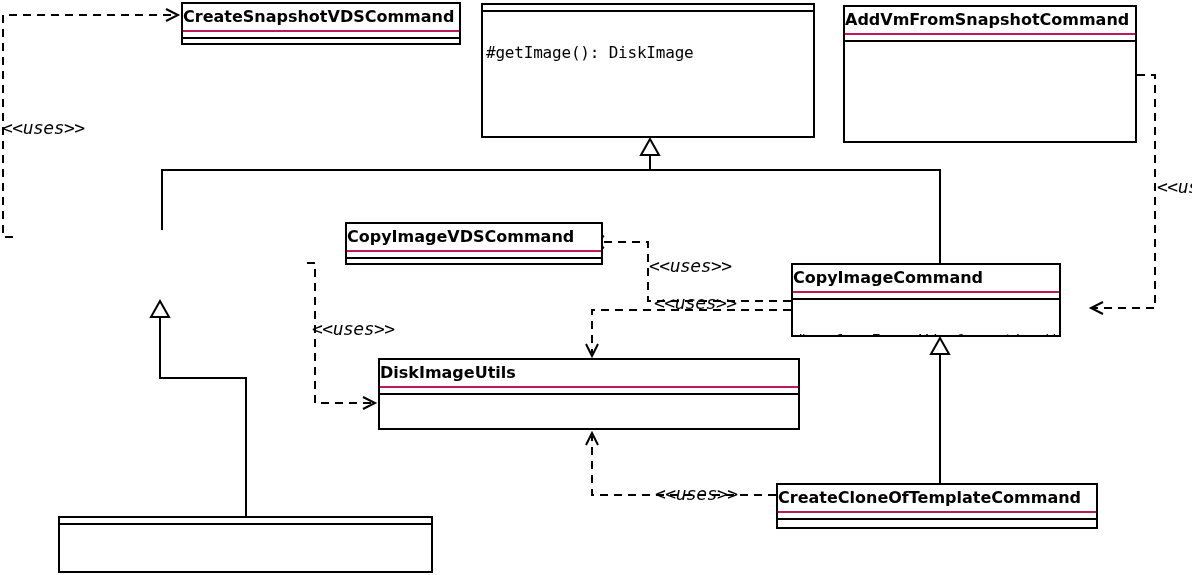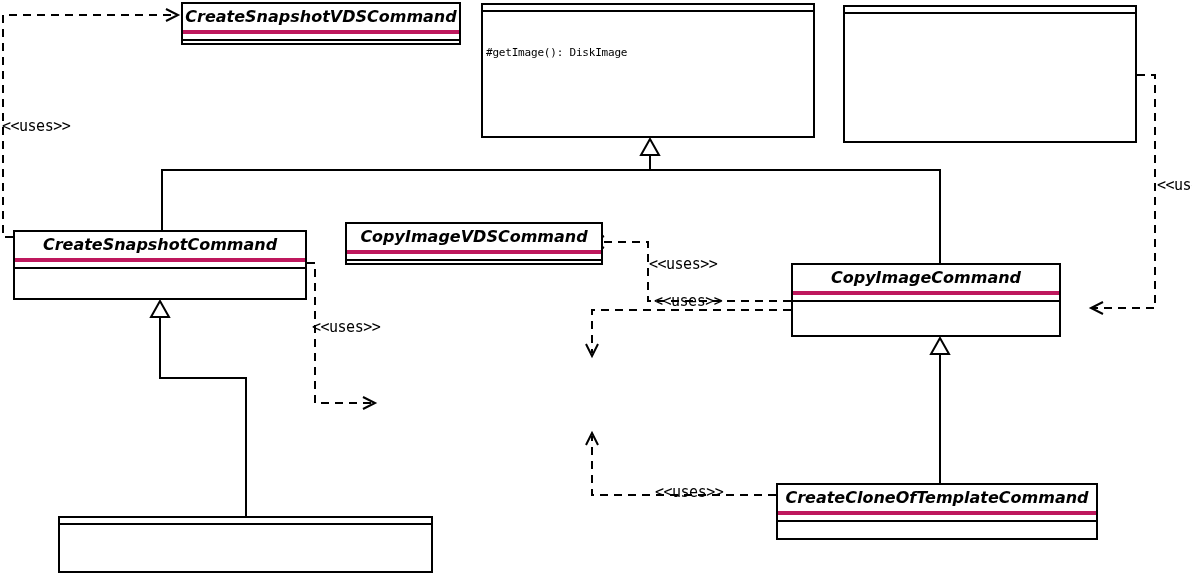--- a/index.html
+++ b/index.html
@@ -7,33 +7,34 @@
     width:1192px;height:575px;overflow:hidden;position:relative;
     background:#ffffff;font-family:"DejaVu Sans",sans-serif;
   }
   #canvas{position:absolute;left:0;top:0;width:1192px;height:575px;}
   svg.wires{position:absolute;left:0;top:0;pointer-events:none;}
   .cls{
     position:absolute;box-sizing:border-box;border:2px solid #000;
     background:#fff;overflow:hidden;
   }
   .cls-title{
-    height:26px;line-height:26px;border-bottom:4px solid #be185d;
-    text-align:center;font-weight:bold;font-size:16px;
-    font-family:"DejaVu Sans",sans-serif;white-space:nowrap;font-style:italic;
+    height:26px;line-height:26px;border-bottom:2px solid #be185d;
+    font-weight:bold;font-size:16px;
+    font-family:"DejaVu Sans",sans-serif;white-space:nowrap;
   }
   .cls-attrs{height:5px;border-bottom:2px solid #000;}
   .cls-methods{
     padding:1px 3px 0 3px;font-family:"DejaVu Sans Mono",monospace;
-    font-size:11px;line-height:16px;letter-spacing:-0.2px;white-space:pre;
+    font-size:16px;line-height:16px;letter-spacing:-0.2px;white-space:pre;
   }
   .uses-label{
     position:absolute;font-family:"DejaVu Sans Mono",monospace;
-    font-size:15px;letter-spacing:-0.5px;color:#000;white-space:nowrap;
+    font-size:18px;letter-spacing:-0.5px;color:#000;white-space:nowrap;
     background:transparent;
+    font-style:italic;
   }
 </style>
 </head>
 <body>
 
 <div id="canvas">
 
   <svg class="wires" width="1192" height="575" viewBox="0 0 1192 575">
     <g stroke="#000" stroke-width="2" fill="none">
 
@@ -102,62 +103,63 @@
     <div class="cls-methods">
       <div>#getImage(): DiskImage</div>
       
       
       
       
     </div>
   </div>
 
   <div class="cls" style="left:843px;top:5px;width:294px;height:138px">
+    <div class="cls-title">AddVmFromSnapshotCommand</div>
     <div class="cls-attrs"></div>
     <div class="cls-methods">
       
       
       
       
     </div>
   </div>
 
-  <div class="cls" style="left:13px;top:230px;width:294px;height:70px">
-    <div class="cls-title">CreateSnapshotCommand</div>
-    <div class="cls-attrs"></div>
-    <div class="cls-methods">
-      
-      
-    </div>
-  </div>
 
   <div class="cls" style="left:345px;top:222px;width:258px;height:43px">
     <div class="cls-title">CopyImageVDSCommand</div>
     <div class="cls-attrs"></div>
     <div class="cls-methods"></div>
   </div>
 
   <div class="cls" style="left:791px;top:263px;width:270px;height:74px">
     <div class="cls-title">CopyImageCommand</div>
     <div class="cls-attrs"></div>
     <div class="cls-methods">
       <div>#performImageVdsmOperation(): boolean</div>
       
     </div>
   </div>
 
+  <div class="cls" style="left:378px;top:358px;width:422px;height:72px">
+    <div class="cls-title">DiskImageUtils</div>
+    <div class="cls-attrs"></div>
+    <div class="cls-methods">
+      <div>+cloneDiskImage(imageGuid:Guid,paramsImage:DiskImage,</div>
+      
+    </div>
+  </div>
 
   <div class="cls" style="left:58px;top:516px;width:375px;height:57px">
     <div class="cls-attrs"></div>
     <div class="cls-methods">
       
     </div>
   </div>
 
-  <div class="cls" style="left:776px;top:483px;width:322px;height:57px">
+  <div class="cls" style="left:776px;top:483px;width:322px;height:46px">
     <div class="cls-title">CreateCloneOfTemplateCommand</div>
     <div class="cls-attrs"></div>
     <div class="cls-methods">
       
     </div>
   </div>
 
 </div>
 
 </body></html>

